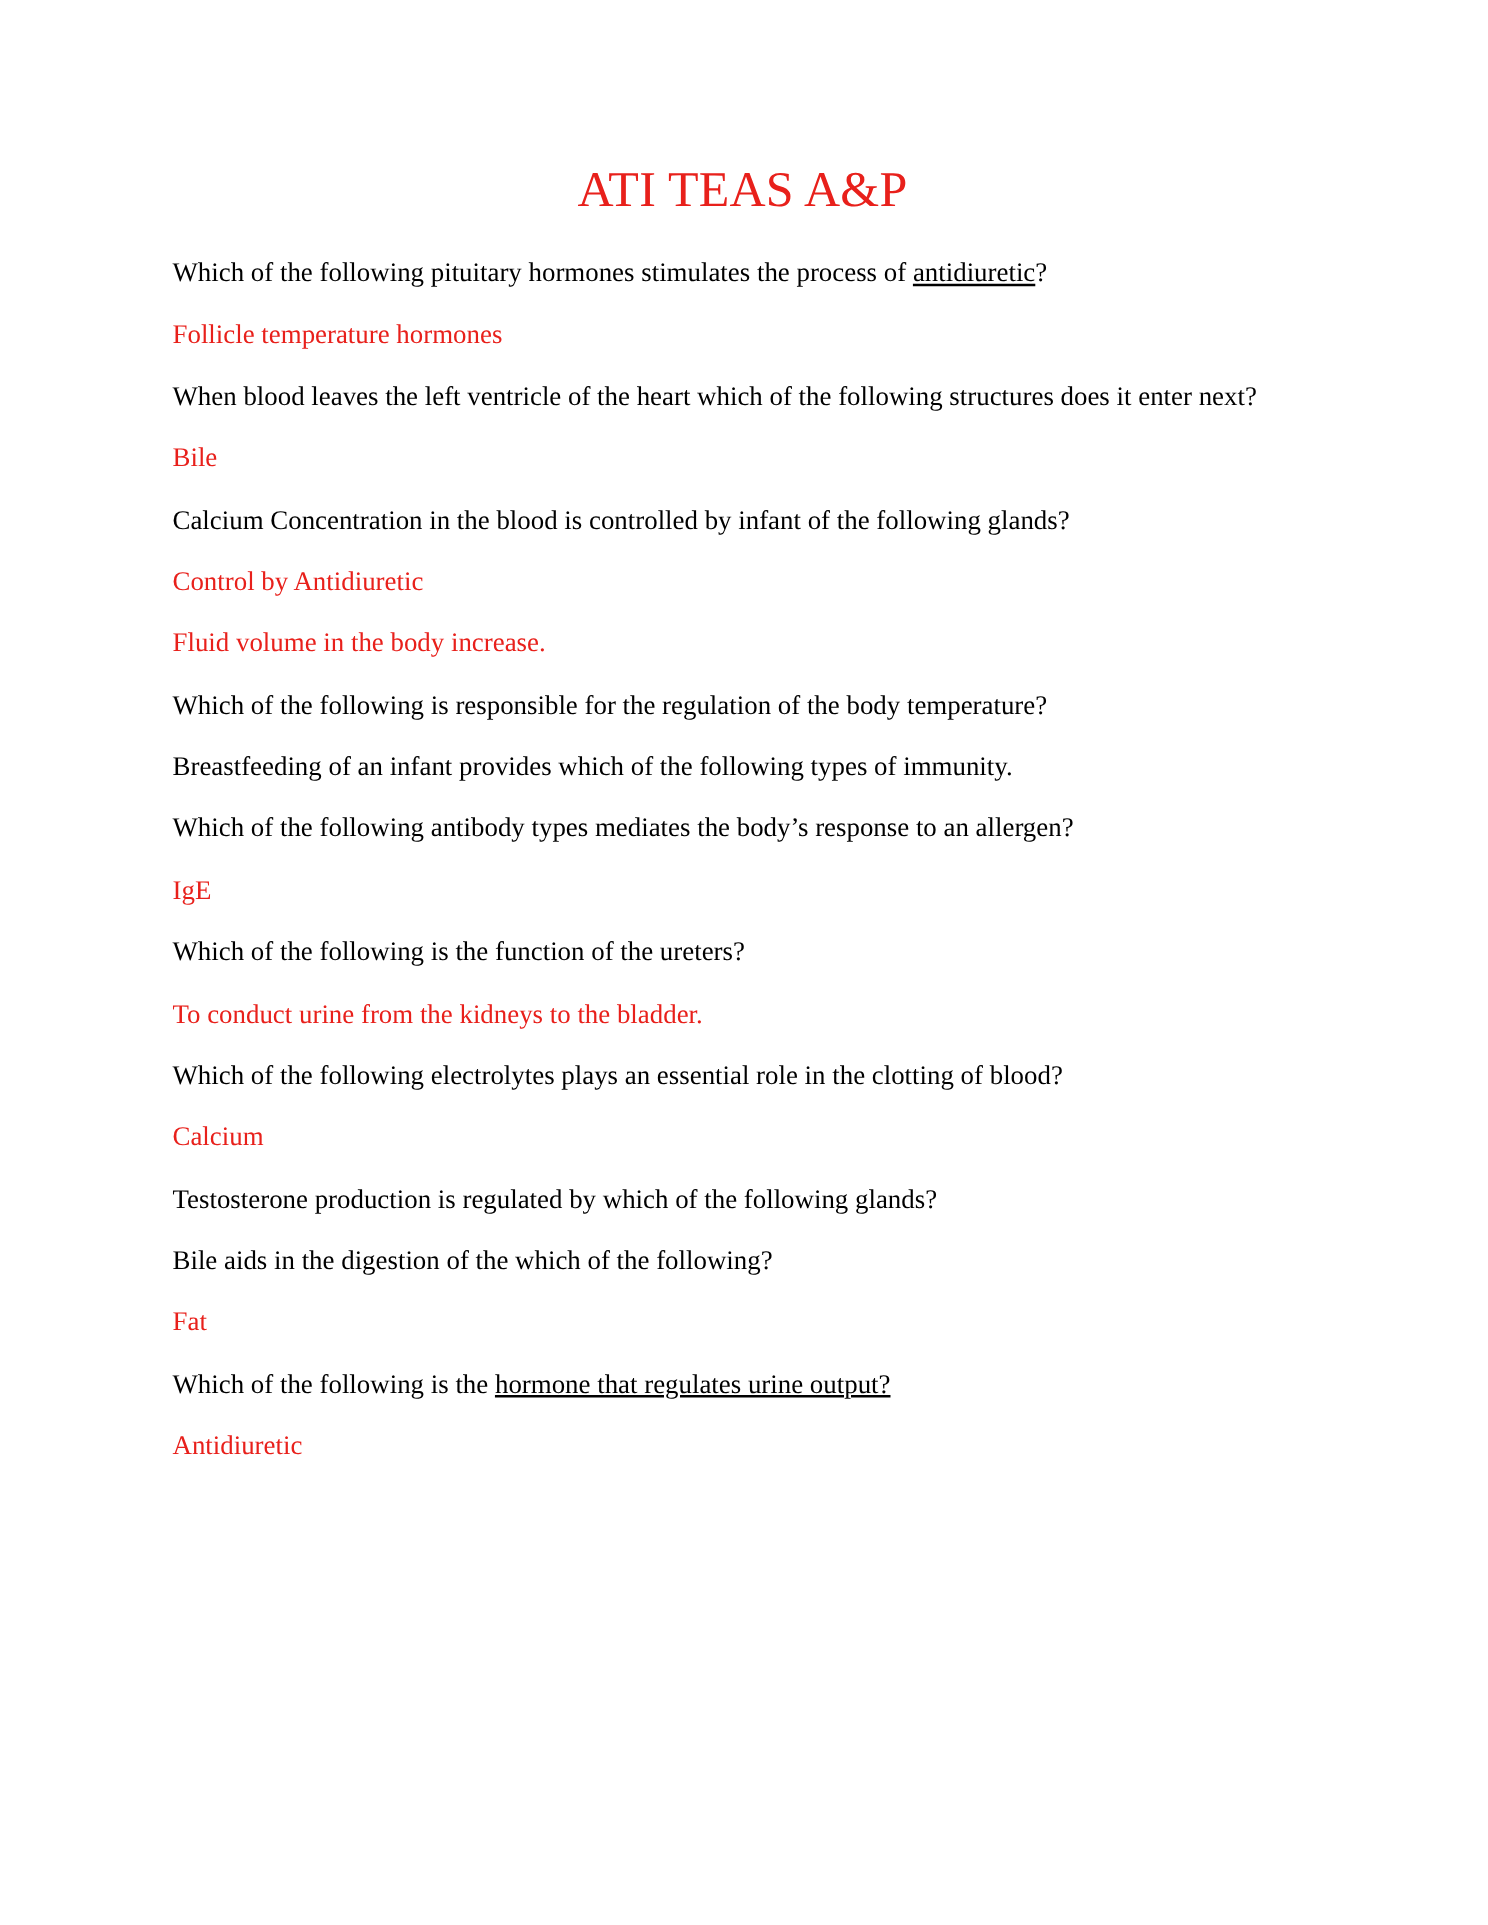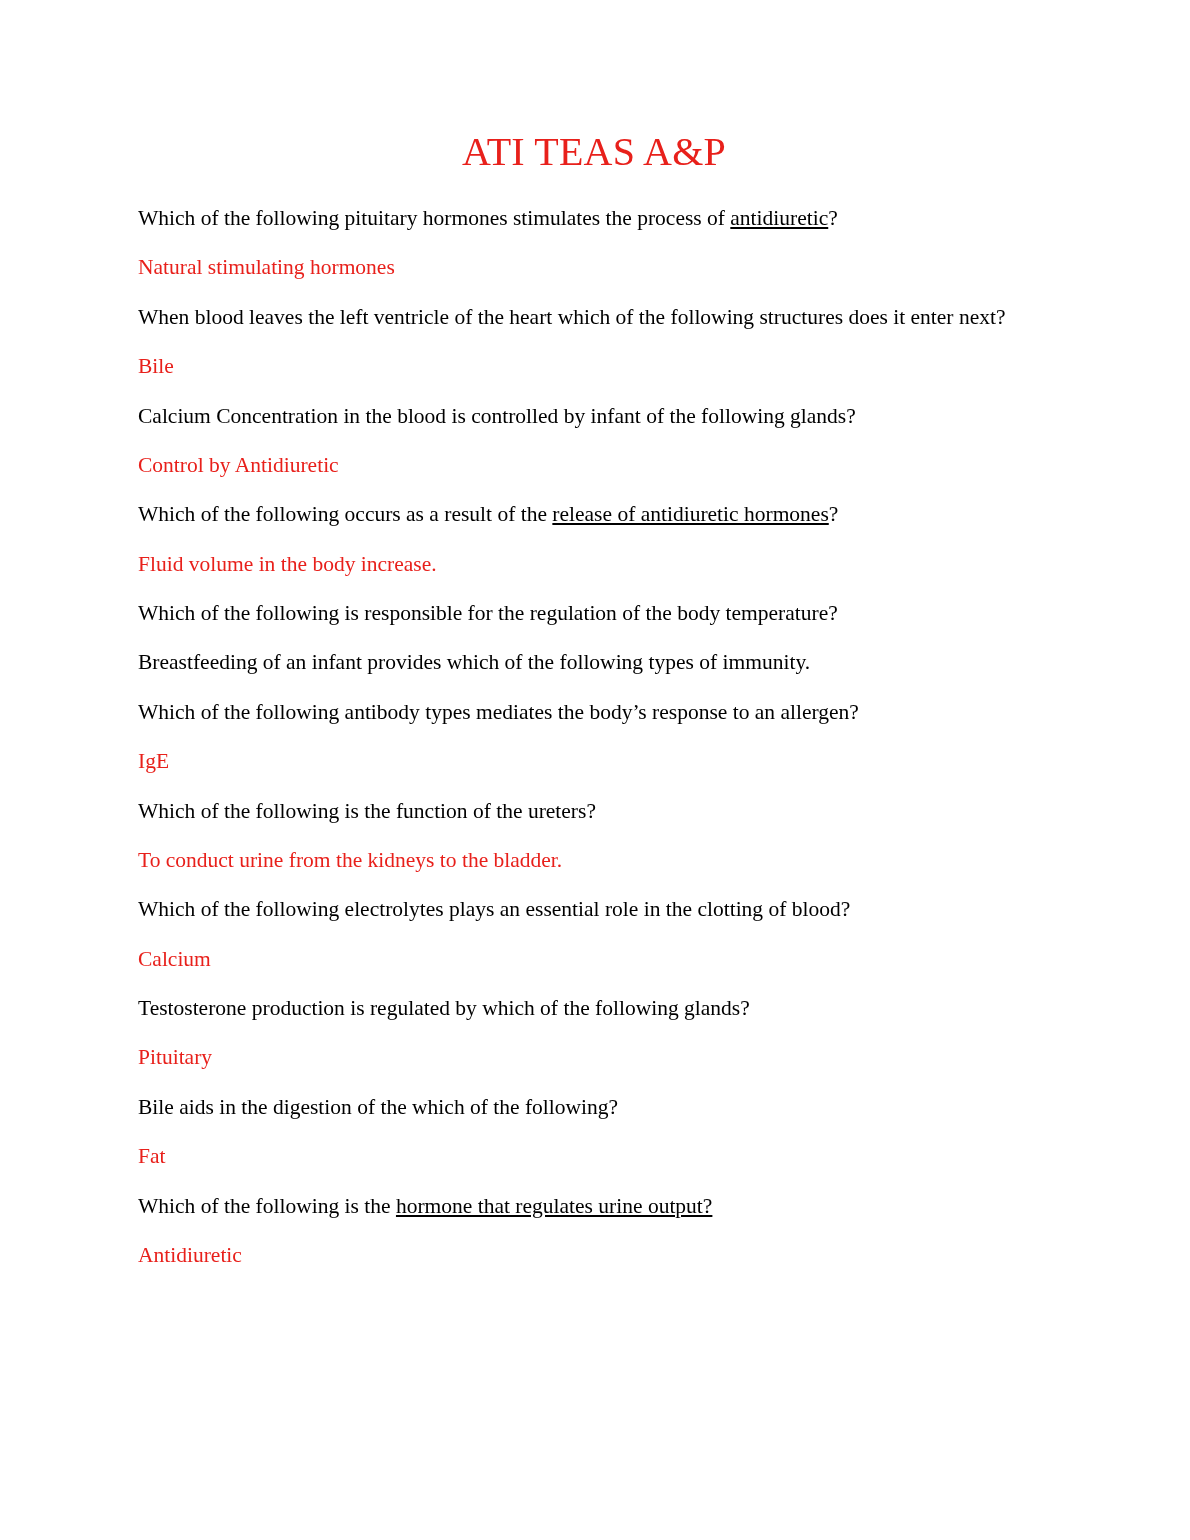--- a/index.html
+++ b/index.html
@@ -59,35 +59,32 @@
 
 <div class="page">
 
   <h1 class="doc-title">ATI TEAS A&amp;P</h1>
 
   <div class="qa-list">
 
     <p class="question">
       <span>Which of the following pituitary hormones stimulates the process of </span><span class="u">antidiuretic</span><span class="tail">?</span>
     </p>
-    <p class="answer">Natural stimulating hormones</p>
+    <p class="answer">Follicle temperature hormones</p>
 
     <p class="question">
       <span>When blood leaves the left ventricle of the heart which of the following structures does it enter next?</span><span class="u"></span><span class="tail"></span>
     </p>
     <p class="answer">Bile</p>
 
     <p class="question">
       <span>Calcium Concentration in the blood is controlled by infant of the following glands?</span><span class="u"></span><span class="tail"></span>
     </p>
     <p class="answer">Control by Antidiuretic</p>
 
-    <p class="question">
-      <span>Which of the following occurs as a result of the </span><span class="u">release of antidiuretic hormones</span><span class="tail">?</span>
-    </p>
     <p class="answer">Fluid volume in the body increase.</p>
 
     <p class="question">
       <span>Which of the following is responsible for the regulation of the body temperature?</span><span class="u"></span><span class="tail"></span>
     </p>
 
     <p class="question">
       <span>Breastfeeding of an infant provides which of the following types of immunity.</span><span class="u"></span><span class="tail"></span>
     </p>
 
@@ -102,21 +99,20 @@
     <p class="answer">To conduct urine from the kidneys to the bladder.</p>
 
     <p class="question">
       <span>Which of the following electrolytes plays an essential role in the clotting of blood?</span><span class="u"></span><span class="tail"></span>
     </p>
     <p class="answer">Calcium</p>
 
     <p class="question">
       <span>Testosterone production is regulated by which of the following glands?</span><span class="u"></span><span class="tail"></span>
     </p>
-    <p class="answer">Pituitary</p>
 
     <p class="question">
       <span>Bile aids in the digestion of the which of the following?</span><span class="u"></span><span class="tail"></span>
     </p>
     <p class="answer">Fat</p>
 
     <p class="question">
       <span>Which of the following is the </span><span class="u">hormone that regulates urine output?</span><span class="tail"></span>
     </p>
     <p class="answer">Antidiuretic</p>

